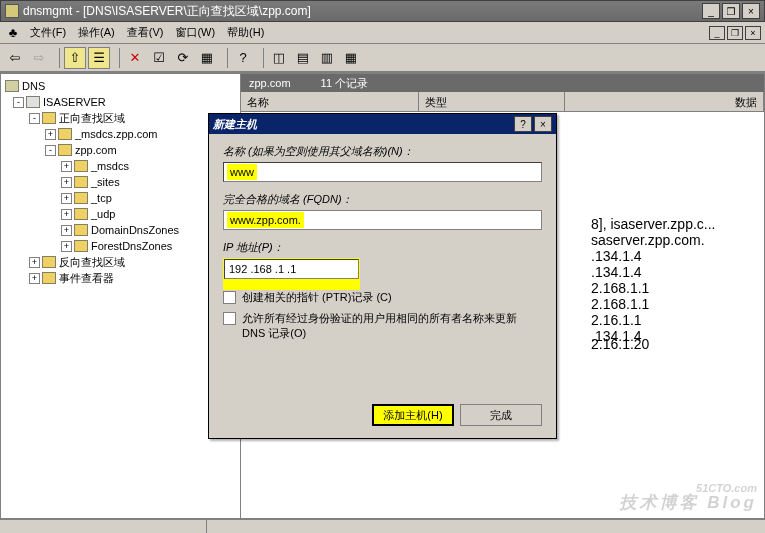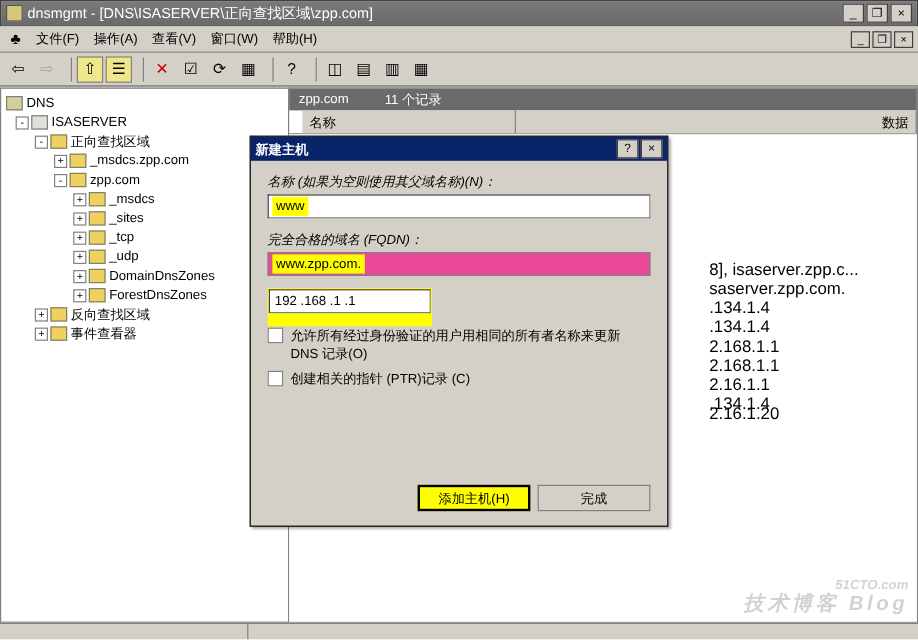--- a/index.html
+++ b/index.html
@@ -22,39 +22,39 @@
 .tree .node .tog { width:11px; height:11px; border:1px solid #808080; background:#fff; font-size:9px; line-height:9px; text-align:center; margin-right:2px; color:#000;}
 .tree .node .sp { display:inline-block;}
 .tree .node .ico { width:14px; height:12px; background:#f0d060; border:1px solid #808070; margin-right:3px;}
 .tree .node .ico.server { background:#e0e0e0;}
 .tree .node .ico.root { background:#d0d0a0;}
 .tree .node .lbl {}
 .right { flex:1; display:flex; flex-direction:column; border:1px solid #808080; border-left:0;}
 .right .hdr { background:#6a6a6a; color:#fff; height:18px; display:flex; align-items:center; padding-left:8px; gap:30px;}
 .right .cols { height:20px; display:flex; border-bottom:1px solid #808080;}
 .right .cols .col { border-right:1px solid #808080; background:#d4d0c8; padding:3px 6px;}
-.right .col.name{width:178px;margin-left:11px;} .right .col.type{width:146px;} .right .col.data{flex:1;text-align:right;}
+.right .col.name{width:178px;} .right .col.type{width:146px;} .right .col.data{flex:1;text-align:right;}
 .right .rows { flex:1; position:relative; background:#fff; overflow:hidden;}
 .right .row { position:absolute; font-size:14px;}
 .dlg { position:absolute; left:208px; top:113px; width:349px; height:326px; background:#d4d0c8; border:1px solid #000; box-shadow:2px 2px 2px rgba(0,0,0,0.3);}
 .dlg .dlg-title { background:linear-gradient(#0a246a,#a6caf0); background:#0a246a; color:#fff; height:20px; display:flex; align-items:center; padding:0 4px; font-weight:bold;}
-.dlg .dlg-title .t { flex:1;}
+.dlg .dlg-title .t { flex:1;font-style:italic;}
 .dlg .dlg-title .dbtn { width:18px; height:16px; background:#d4d0c8; border:1px solid #404040; margin-left:2px; display:inline-flex; align-items:center; justify-content:center; font-size:10px; color:#000; font-weight:normal;}
 .dlg .body { padding:10px 14px 8px 14px;}
 .dlg .lbl { display:block; margin-bottom:3px;font-style:italic;}
 .dlg .tf { width:100%; height:20px; background:#fff; border:1px solid #808080; border-top-color:#404040; border-left-color:#404040; padding:2px 3px; margin-bottom:10px; display:flex; align-items:center;}
 .dlg .tf .hl { background:#ffff00;}
-.dlg .ro { width:100%; height:20px; background:#ec4899; border:1px solid #808080; padding:2px 3px; margin-bottom:10px; display:flex; align-items:center;}
+.dlg .ro { width:100%; height:20px; background:#ffffff; border:1px solid #808080; padding:2px 3px; margin-bottom:10px; display:flex; align-items:center;}
 .dlg .ro .hl { background:#ffff00;}
 .dlg .ip { width:135px; height:20px; background:#fff; border:1px solid #808080; border-top-color:#404040; border-left-color:#404040; padding:2px 4px; margin-bottom:10px; display:flex; align-items:center; background:#fff;}
 .dlg .ip-wrap { background:#ffff00; display:inline-block; padding:1px;}
 .dlg .chkrow { display:flex; align-items:flex-start; margin-bottom:6px; gap:6px;}
 .dlg .chk { width:13px; height:13px; background:#fff; border:1px solid #808080; margin-top:1px;}
 .dlg .btns { position:absolute; bottom:12px; right:14px; display:flex; gap:6px;}
-.dlg .btn { width:94px; height:22px; border:1px solid #808080; background:#d4d0c8; display:inline-flex; align-items:center; justify-content:center;}
+.dlg .btn { width:82px; height:22px; border:1px solid #808080; background:#d4d0c8; display:inline-flex; align-items:center; justify-content:center;}
 .dlg .btn.primary { background:#ffff00; border:2px solid #000;}
 .statusbar { position:absolute; left:0; right:0; bottom:0; height:14px; background:#d4d0c8; border-top:1px solid #808080; display:flex;}
 .statusbar .sb1 { width:207px; border-right:1px solid #808080;} .statusbar .sb2{flex:1;}
 .watermark { position:absolute; right:8px; bottom:22px; color:rgba(0,0,0,0.18); font-size:27px; font-weight:bold; font-style:italic; text-align:right; line-height:1;}
 .watermark .sub { font-size:17px; letter-spacing:3px;}
 </style>
 </head>
 <body>
 
 <div class="titlebar">
@@ -179,20 +179,21 @@
       </div>
   </div>
 
   <div class="right">
     <div class="hdr">
       <span>zpp.com</span>
       <span>11 个记录</span>
     </div>
     <div class="cols">
       <div class="col name">名称</div>
+      <div class="col type">类型</div>
       <div class="col data">数据</div>
     </div>
     <div class="rows">
       <div class="row" style="left:350px; top:104px">8], isaserver.zpp.c...</div>
       <div class="row" style="left:350px; top:120px">saserver.zpp.com.</div>
       <div class="row" style="left:350px; top:136px">.134.1.4</div>
       <div class="row" style="left:350px; top:152px">.134.1.4</div>
       <div class="row" style="left:350px; top:168px">2.168.1.1</div>
       <div class="row" style="left:350px; top:184px">2.168.1.1</div>
       <div class="row" style="left:350px; top:200px">2.16.1.1</div>
@@ -212,31 +213,32 @@
     <span class="lbl">名称 (如果为空则使用其父域名称)(N)：</span>
     <div class="tf">
         <span class="hl" style="padding:2px 3px">www</span>
       </div>
 
     <span class="lbl">完全合格的域名 (FQDN)：</span>
     <div class="ro">
         <span class="hl" style="padding:2px 3px">www.zpp.com.</span>
       </div>
 
+    <span class="lbl">IP 地址(P)：</span>
     <span class="ip-wrap"><div class="ip">
           <span>192 .168 .1    .1</span>
         </div></span>
 
     <div class="chkrow">
       <span class="chk"></span>
-      <span style="max-width:280px">允许所有经过身份验证的用户用相同的所有者名称来更新 DNS 记录(O)</span>
+      <span>创建相关的指针 (PTR)记录 (C)</span>
     </div>
     <div class="chkrow">
       <span class="chk"></span>
-      <span>创建相关的指针 (PTR)记录 (C)</span>
+      <span style="max-width:280px">允许所有经过身份验证的用户用相同的所有者名称来更新 DNS 记录(O)</span>
     </div>
   </div>
   <div class="btns">
     <span class="btn primary">
         <span>添加主机(H)</span>
       </span>
     <span class="btn">
         <span>完成</span>
       </span>
   </div>

